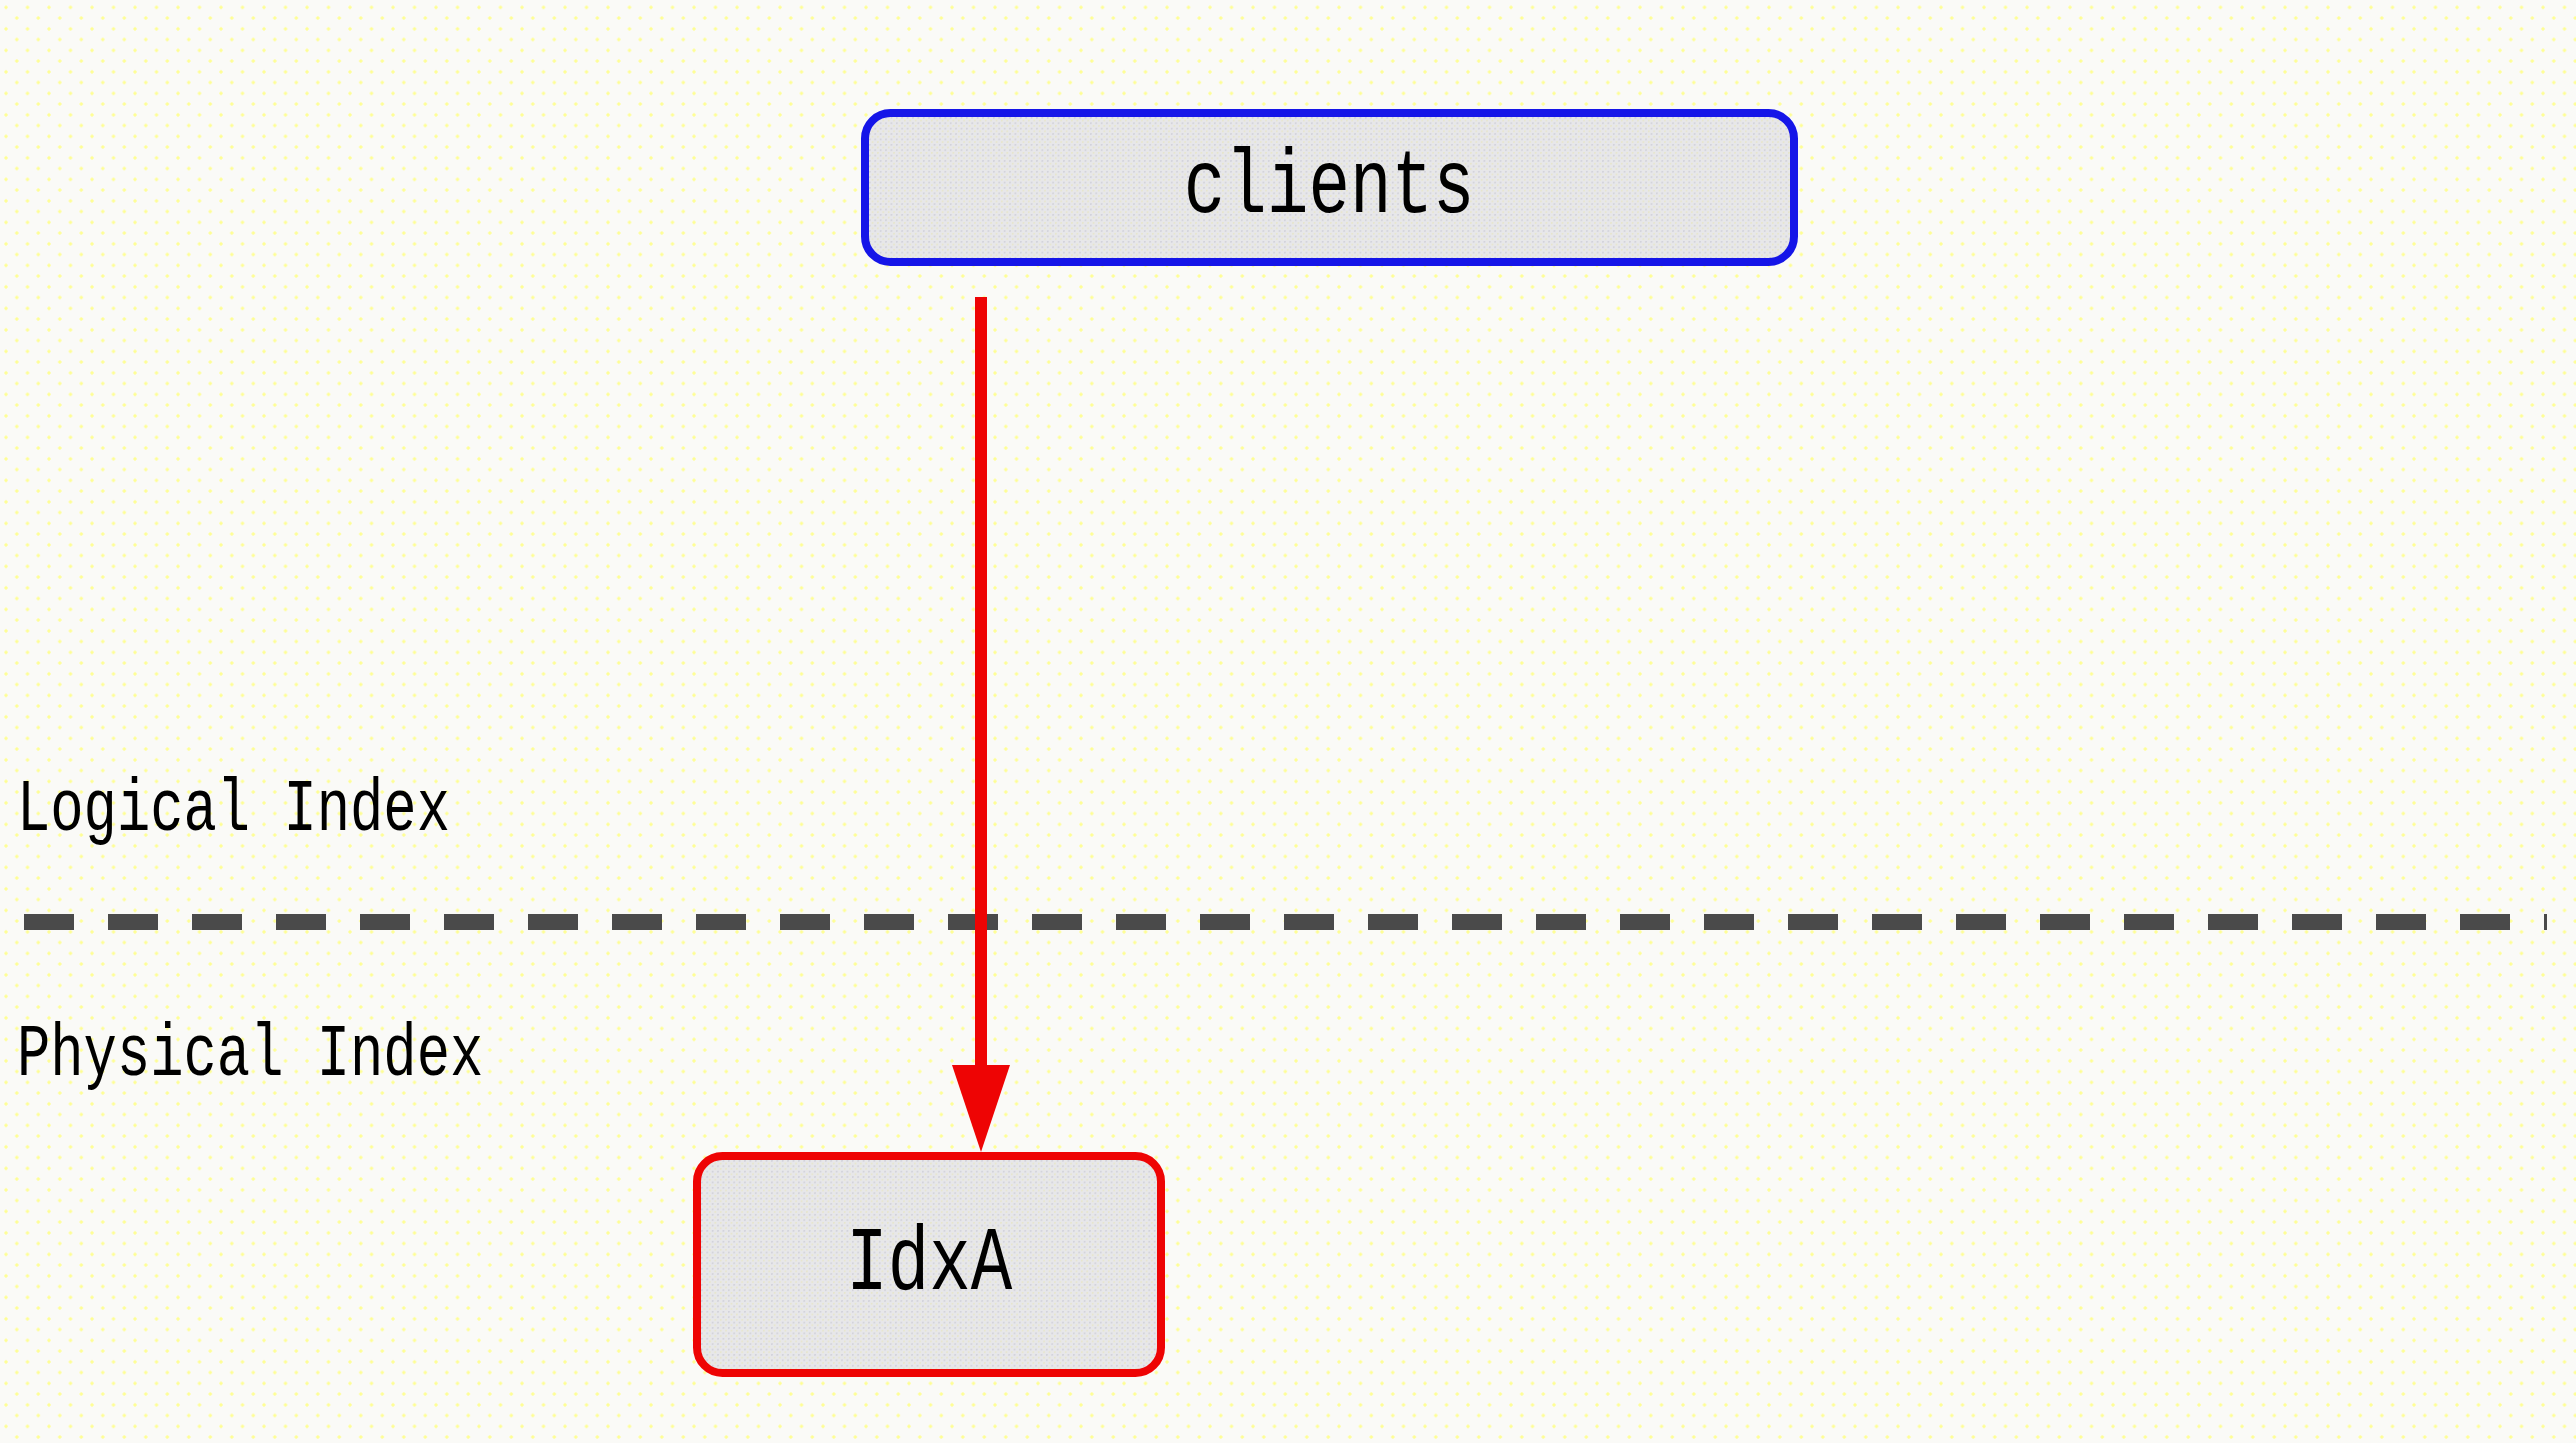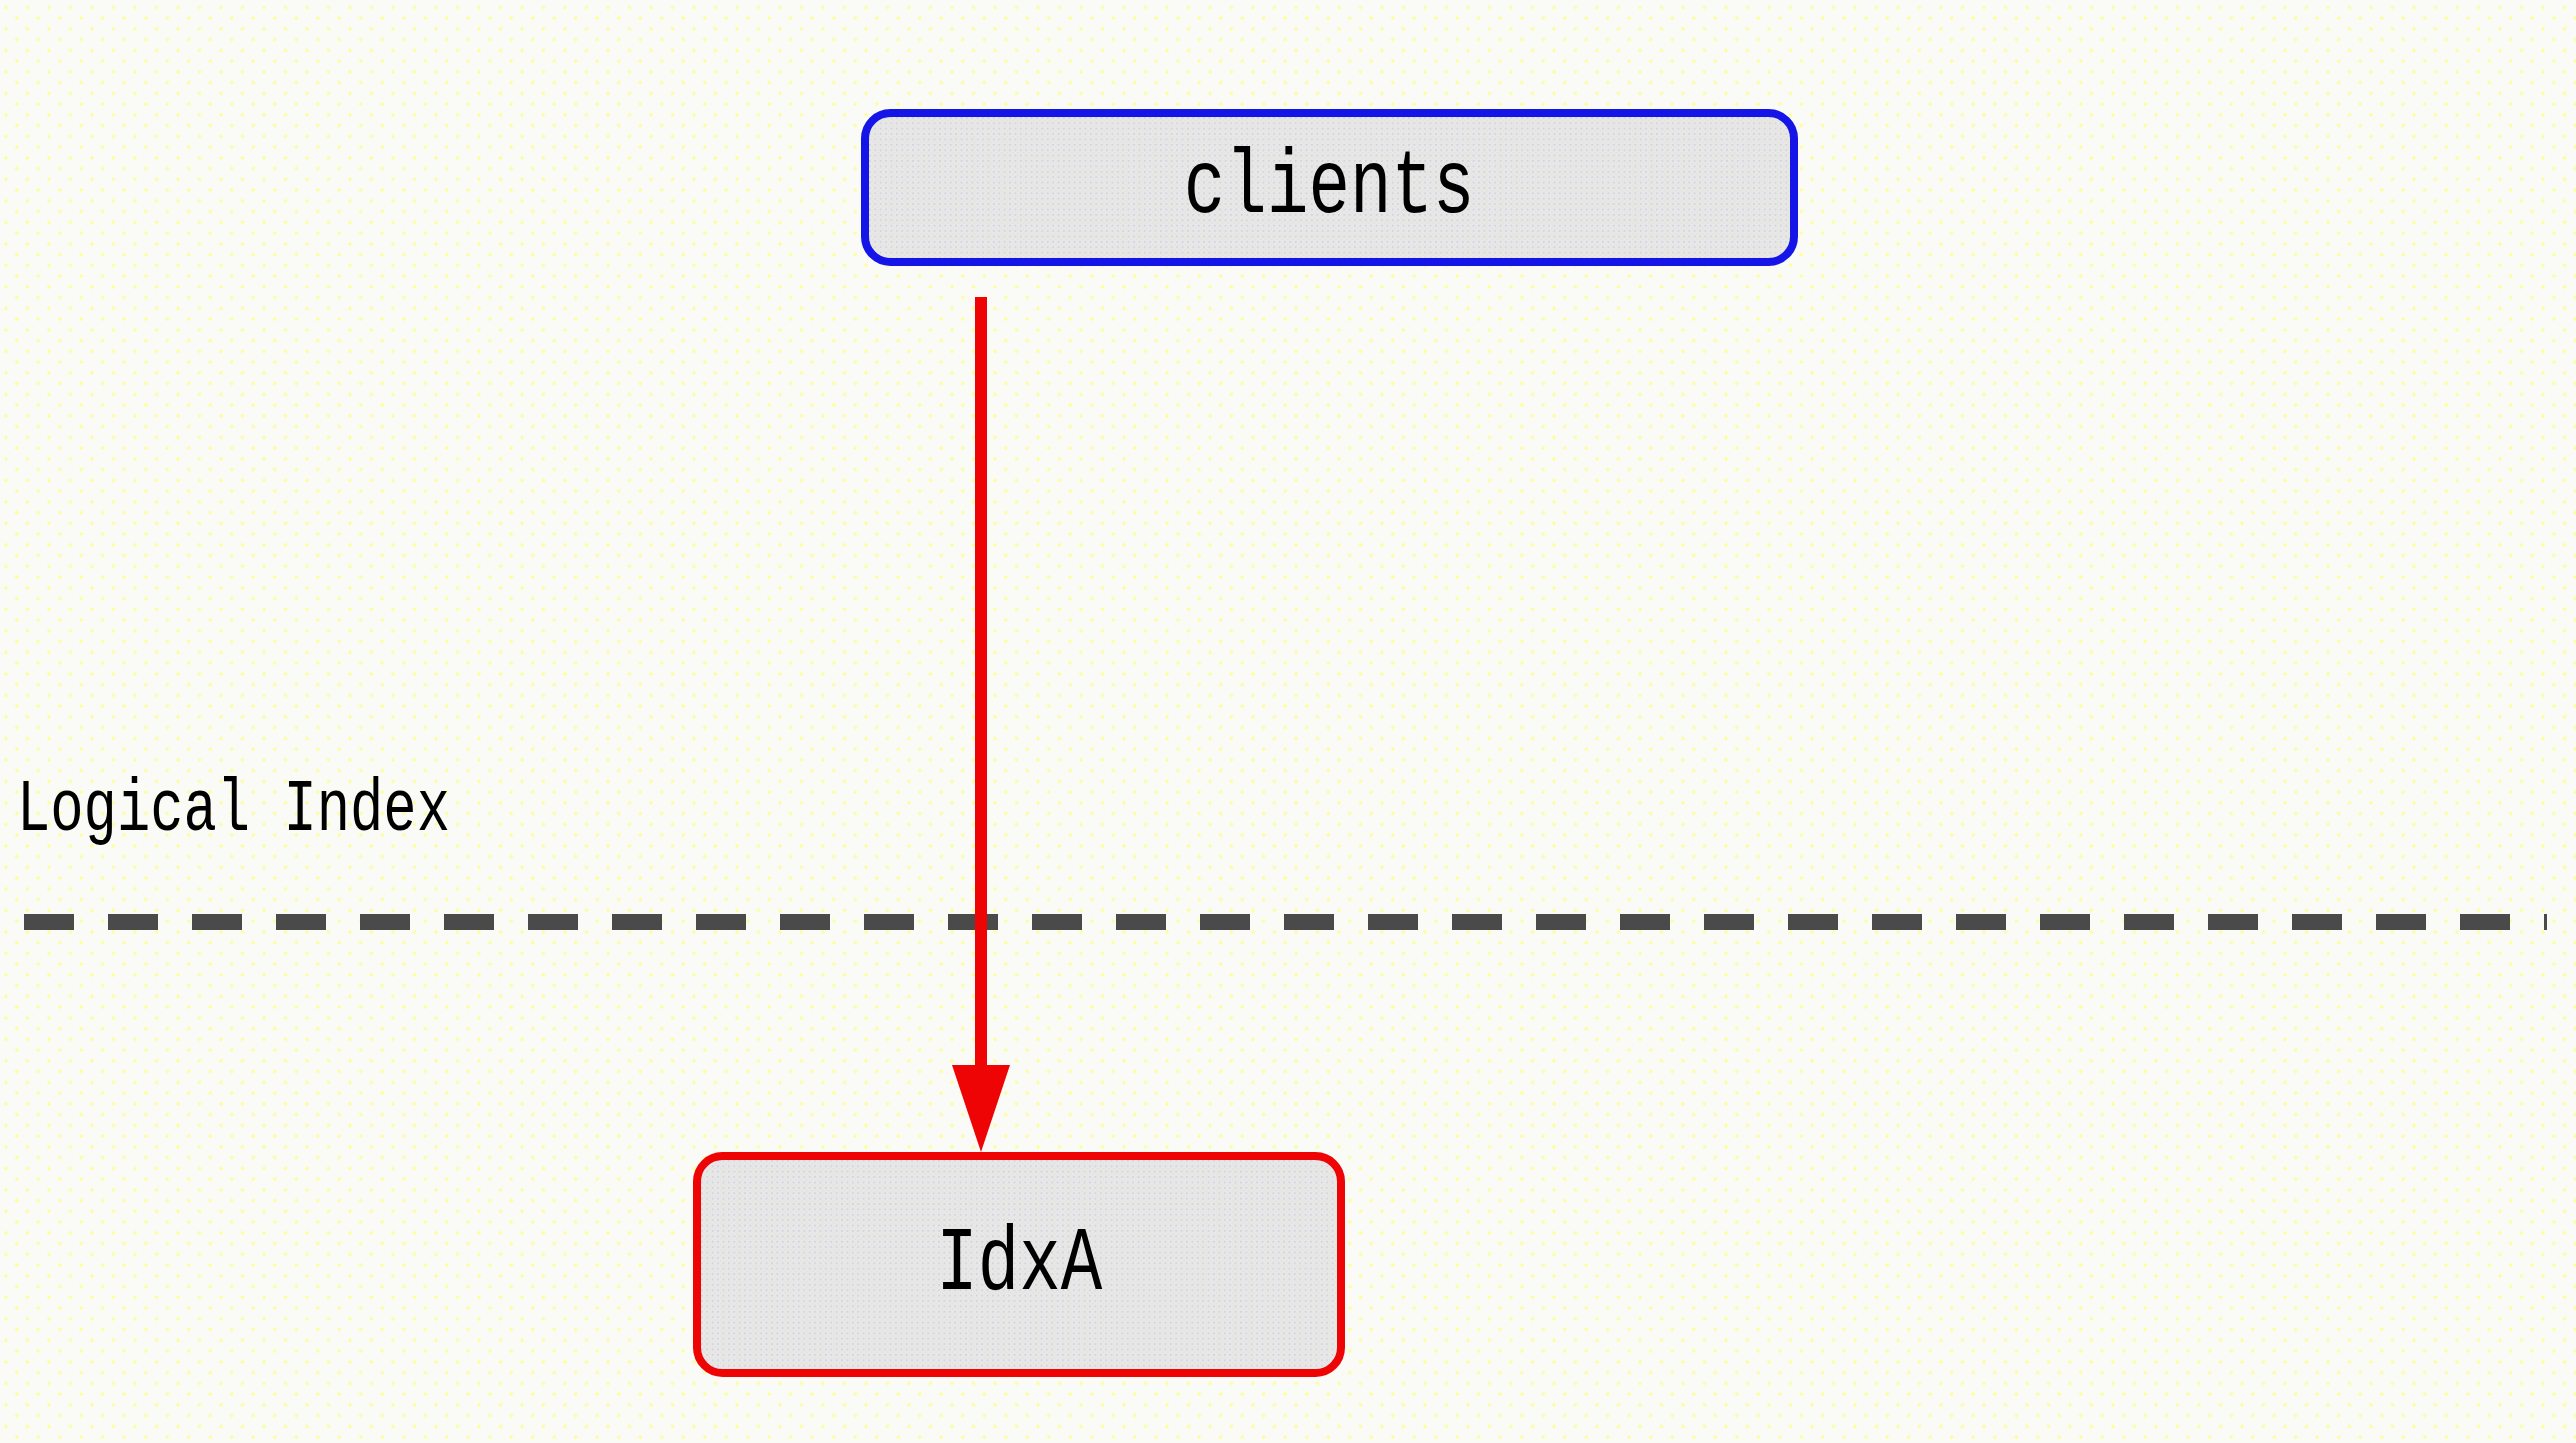--- a/index.html
+++ b/index.html
@@ -49,21 +49,21 @@
   #node-clients {
     left: 861px;
     top: 109px;
     width: 937px;
     height: 157px;
     border: 8px solid #1515e8;
   }
   #node-idxa {
     left: 693px;
     top: 1152px;
-    width: 652px;
+    width: 472px;
     height: 225px;
     border: 8px solid #ee0404;
   }
 
   
   .arrow-shaft {
     position: absolute;
     left: 975px;
     top: 297px;
     width: 12px;
@@ -126,20 +126,23 @@
   <div id="node-clients" class="node">
     <span class="node-label">clients</span>
   </div>
 
   <div id="label-logical" class="region-label">
     <span>Logical Index</span>
   </div>
 
   <div class="divider"></div>
 
+  <div id="label-physical" class="region-label">
+    <span>Physical Index</span>
+  </div>
 
   <div class="arrow-shaft"></div>
   <div class="arrow-head"></div>
 
   <div id="node-idxa" class="node">
     <span class="node-label">IdxA</span>
   </div>
 
 </div>
 

